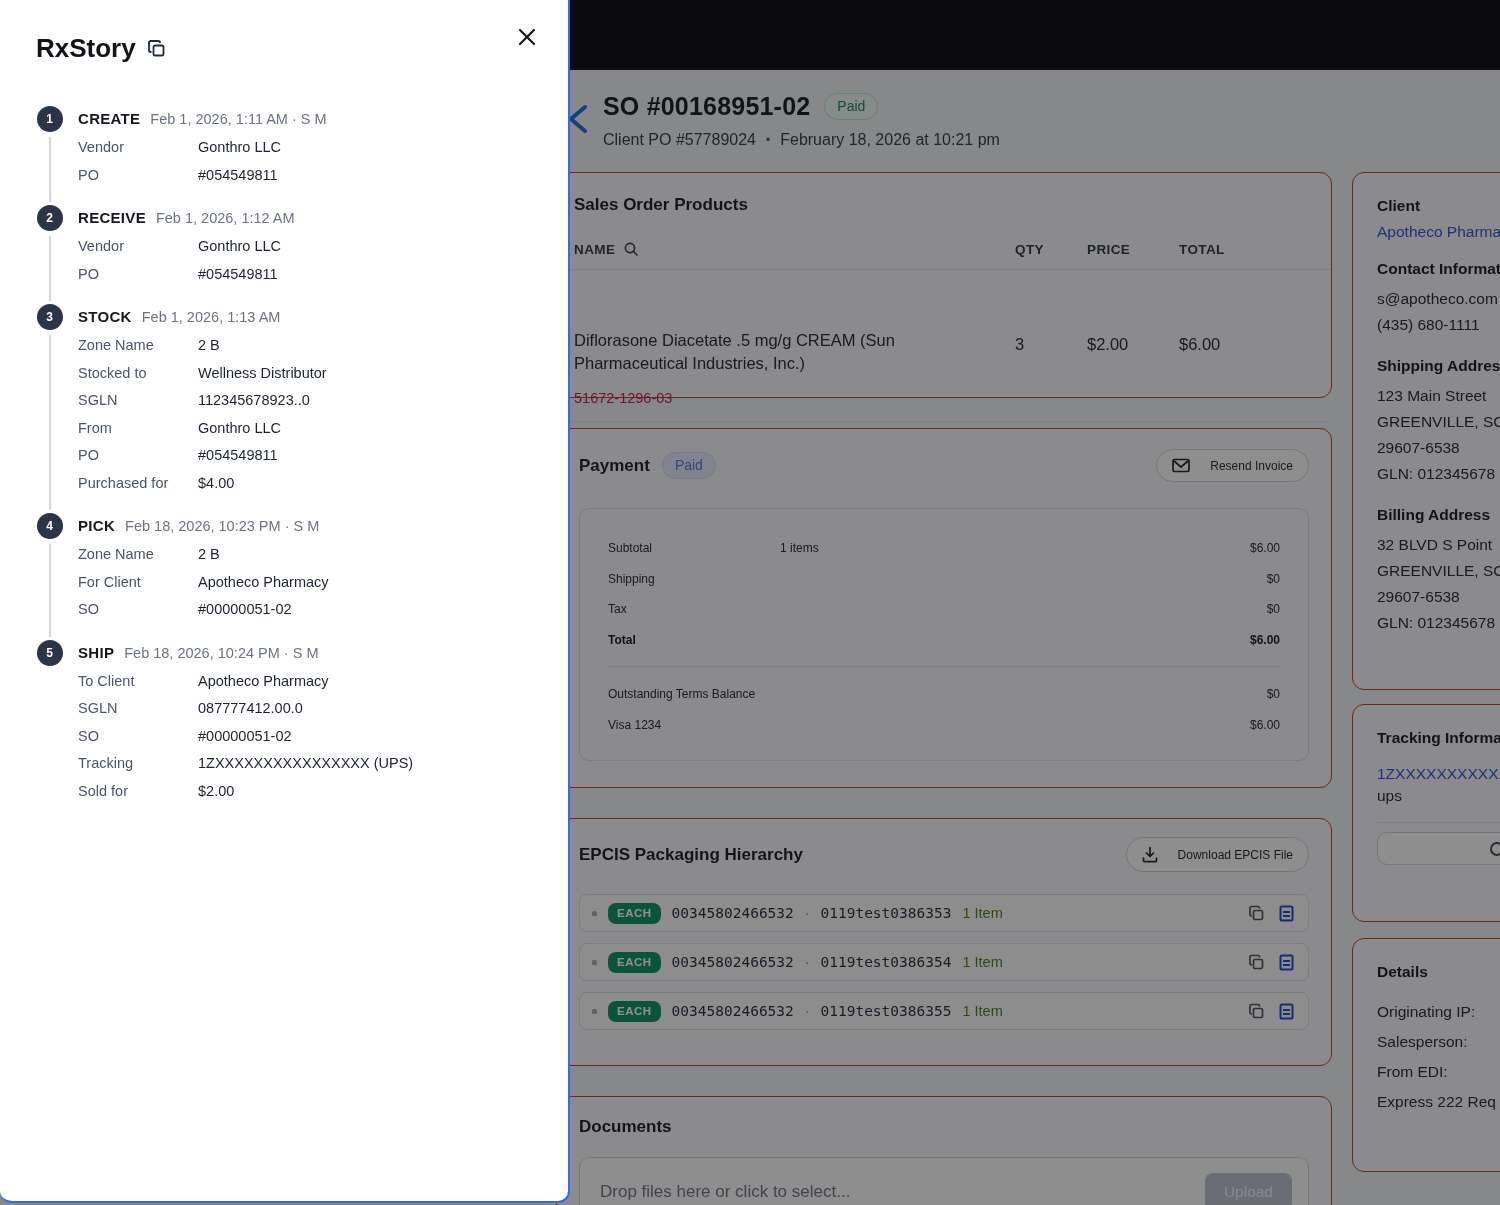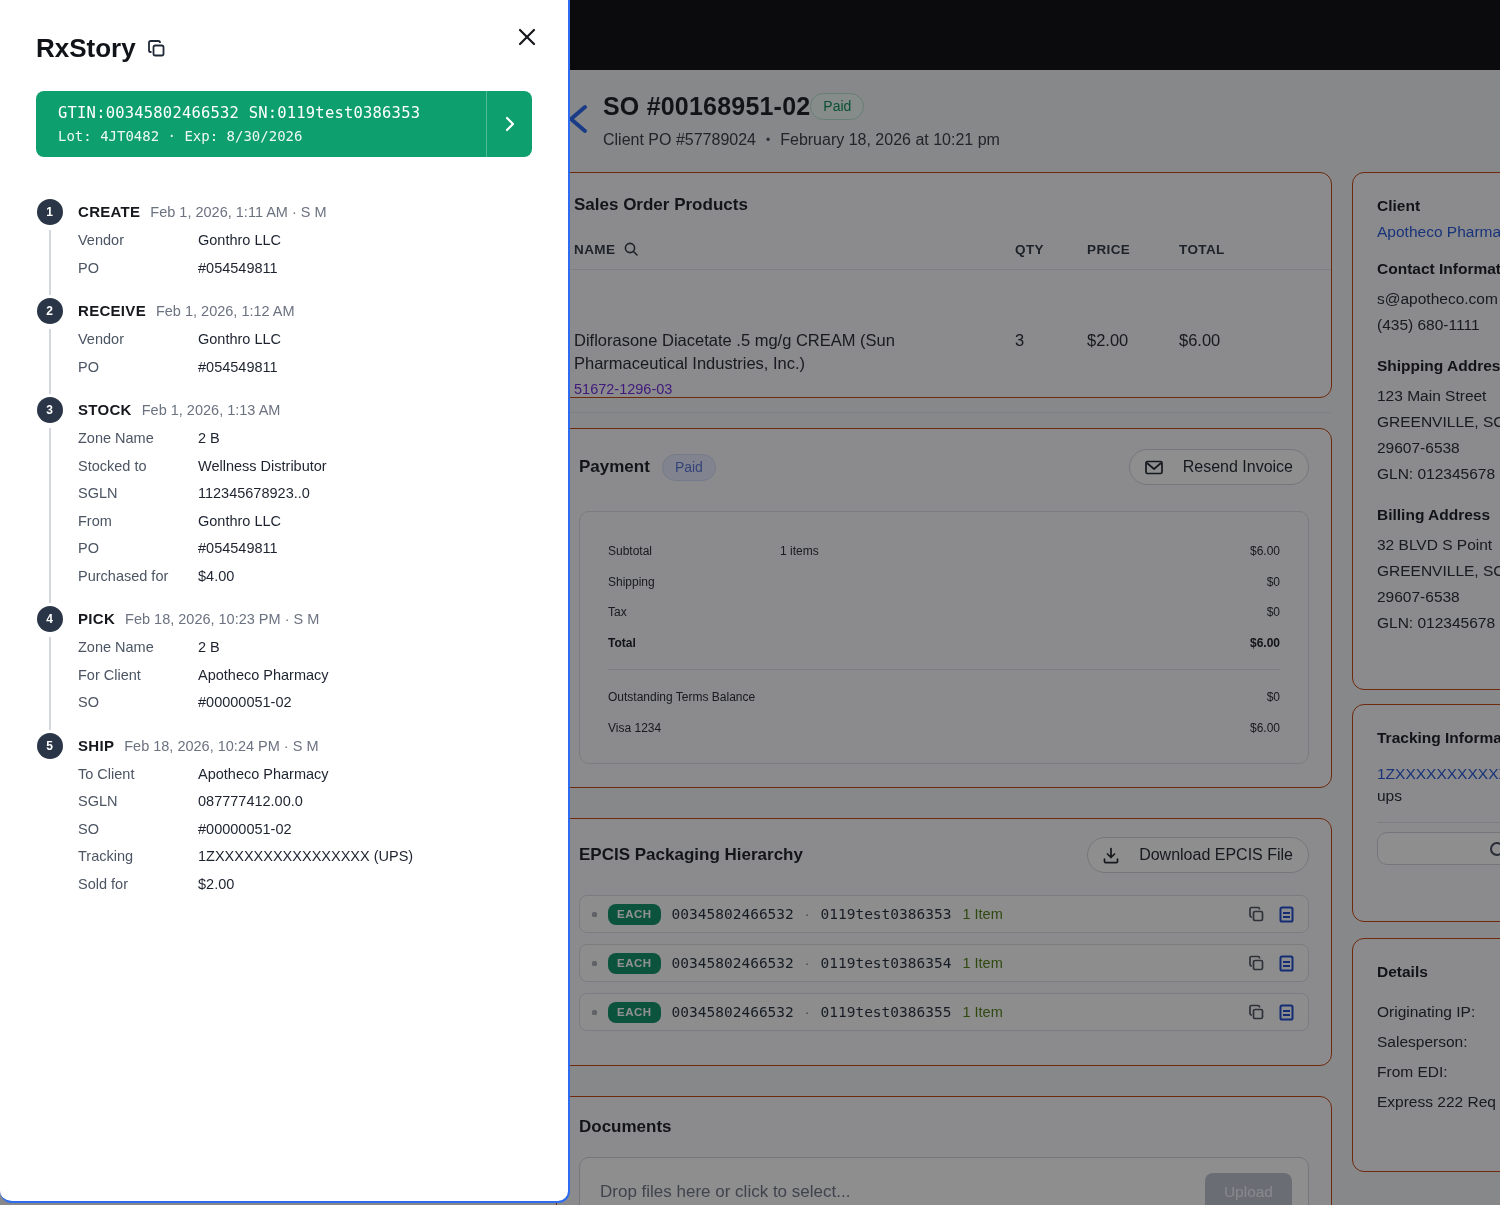--- a/index.html
+++ b/index.html
@@ -4,49 +4,49 @@
 <style>
   * { margin:0; padding:0; box-sizing:border-box; }
   html,body { width:1500px; height:1205px; overflow:hidden; font-family:"Liberation Sans", sans-serif; background:#eef0f2; }
   .viewport { position:relative; width:1500px; height:1205px; }
 
   
   .page { position:absolute; inset:0; background:#eef0f2; }
   .topbar { position:absolute; left:0; top:0; width:1500px; height:70px; background:#0a0a0c; }
   .back-chevron { position:absolute; left:565px; top:102px; width:26px; height:34px; color:#2563eb; }
   .so-header { position:absolute; left:603px; top:92px; width:740px; }
-  .so-title-row { display:flex; align-items:center; }
+  .so-title-row { display:flex; align-items:center; gap:14px; }
   .so-title { font-size:25px; font-weight:700; color:#16181d; letter-spacing:.2px; }
   .pill { display:inline-block; border-radius:999px; font-size:14px; line-height:1; }
   .pill-green { padding:5px 12px 6px; color:#0d8a58; background:#eaf8f1; border:1px solid #b4dfc8; }
   .pill-blue { padding:5px 12px 6px; color:#5571d3; background:#e4e9f9; border:1px solid #cdd6f2; }
   .so-sub { margin-top:10px; font-size:16px; color:#33383f; display:flex; gap:10px; align-items:center; }
   .so-sub .sep { font-size:12px; color:#4a4f57; }
 
   .card { position:absolute; background:#f6f6f7; border:1px solid #c2410c; border-radius:12px; }
   .card-title { font-size:17px; font-weight:700; color:#181b20; }
 
   
   #products-card { left:556px; top:172px; width:776px; height:226px; padding-top:22px; }
   #products-card .card-title { padding-left:17px; }
   .ptable-head { display:flex; align-items:center; margin-top:26px; padding:0 56px 12px 17px; border-bottom:1px solid #dddfe3; }
   .pcol-name { flex:1; display:flex; align-items:center; gap:8px; }
   .col-label { font-size:13.5px; font-weight:700; color:#2e3642; letter-spacing:.4px; }
   .pcol-qty { width:72px; } .pcol-price { width:92px; } .pcol-total { width:96px; }
   .ptable-row { display:flex; align-items:center; padding:12px 56px 14px 17px; border-bottom:1px solid #dddfe3; }
   .prod-name-cell { flex:1; padding-right:40px; }
   .prod-name { font-size:16.5px; color:#23272f; line-height:23px; max-width:470px;margin-top:47px; }
-  .prod-ndc { display:inline-block; margin-top:6px; font-size:14.5px; color:#6d28d9; text-decoration:none; }
+  .prod-ndc { display:inline-block; margin-top:15px; font-size:14.5px; color:#be185d; text-decoration:none; }
   .pnum { font-size:16.5px; color:#23272f; }
 
   
   #payment-card { left:556px; top:428px; width:776px; height:360px; padding:20px 22px; }
   .pay-head { display:flex; align-items:center; }
   .pay-head .pill-blue { margin-left:12px; }
-  .btn { display:inline-flex; align-items:center; gap:20px; background:#fbfbfc; border:1px solid #cdd0d6; border-radius:18px; font-size:16px; color:#1d2229; padding:8px 15px; cursor:pointer; }
+  .btn { display:inline-flex; align-items:center; gap:20px; background:#fbfbfc; border:1px solid #cdd0d6; border-radius:18px; font-size:12px; color:#1d2229; padding:8px 15px; cursor:pointer; }
   #resend-btn { margin-left:auto; }
   .pay-box { margin-top:26px; border:1px solid #d6d8dd; border-radius:10px; padding:24px 28px 20px; }
   .pay-row { display:flex; align-items:center; font-size:12px; color:#23272f; line-height:30.5px; }
   .pay-row .plabel { width:172px; }
   .pay-row .pmid { flex:1; color:#23272f; }
   .pay-row .pval { margin-left:auto; }
   .pay-row.total { font-weight:700; color:#16181d; }
   .pay-div { border-top:1px solid #dcdee2; margin:11px 0 12px; }
 
   
@@ -362,31 +362,20 @@
         </button>
       </div>
       <button class="close-btn">
         <svg width="22" height="22" viewBox="0 0 22 22">
             <line x1="4" y1="4" x2="18" y2="18" stroke="#16181d" stroke-width="2.2" stroke-linecap="round"></line>
             <line x1="18" y1="4" x2="4" y2="18" stroke="#16181d" stroke-width="2.2" stroke-linecap="round"></line>
           </svg>
       </button>
     </div>
 
-    <div class="banner">
-      <div class="banner-text">
-        <div class="banner-l1">GTIN:00345802466532 SN:0119test0386353</div>
-        <div class="banner-l2">Lot: 4JT0482 · Exp: 8/30/2026</div>
-      </div>
-      <div class="banner-chev">
-        <svg width="10" height="16" viewBox="0 0 10 16">
-            <polyline points="2,2 8,8 2,14" fill="none" stroke="#ffffff" stroke-width="2.2" stroke-linecap="round" stroke-linejoin="round"></polyline>
-          </svg>
-      </div>
-    </div>
 
     <div class="events">
 
       <div class="event">
         <div class="ev-rail">
             <div class="ev-dot">1</div>
             <div class="ev-line"></div>
           </div>
         <div class="ev-body">
           <div class="ev-head">

